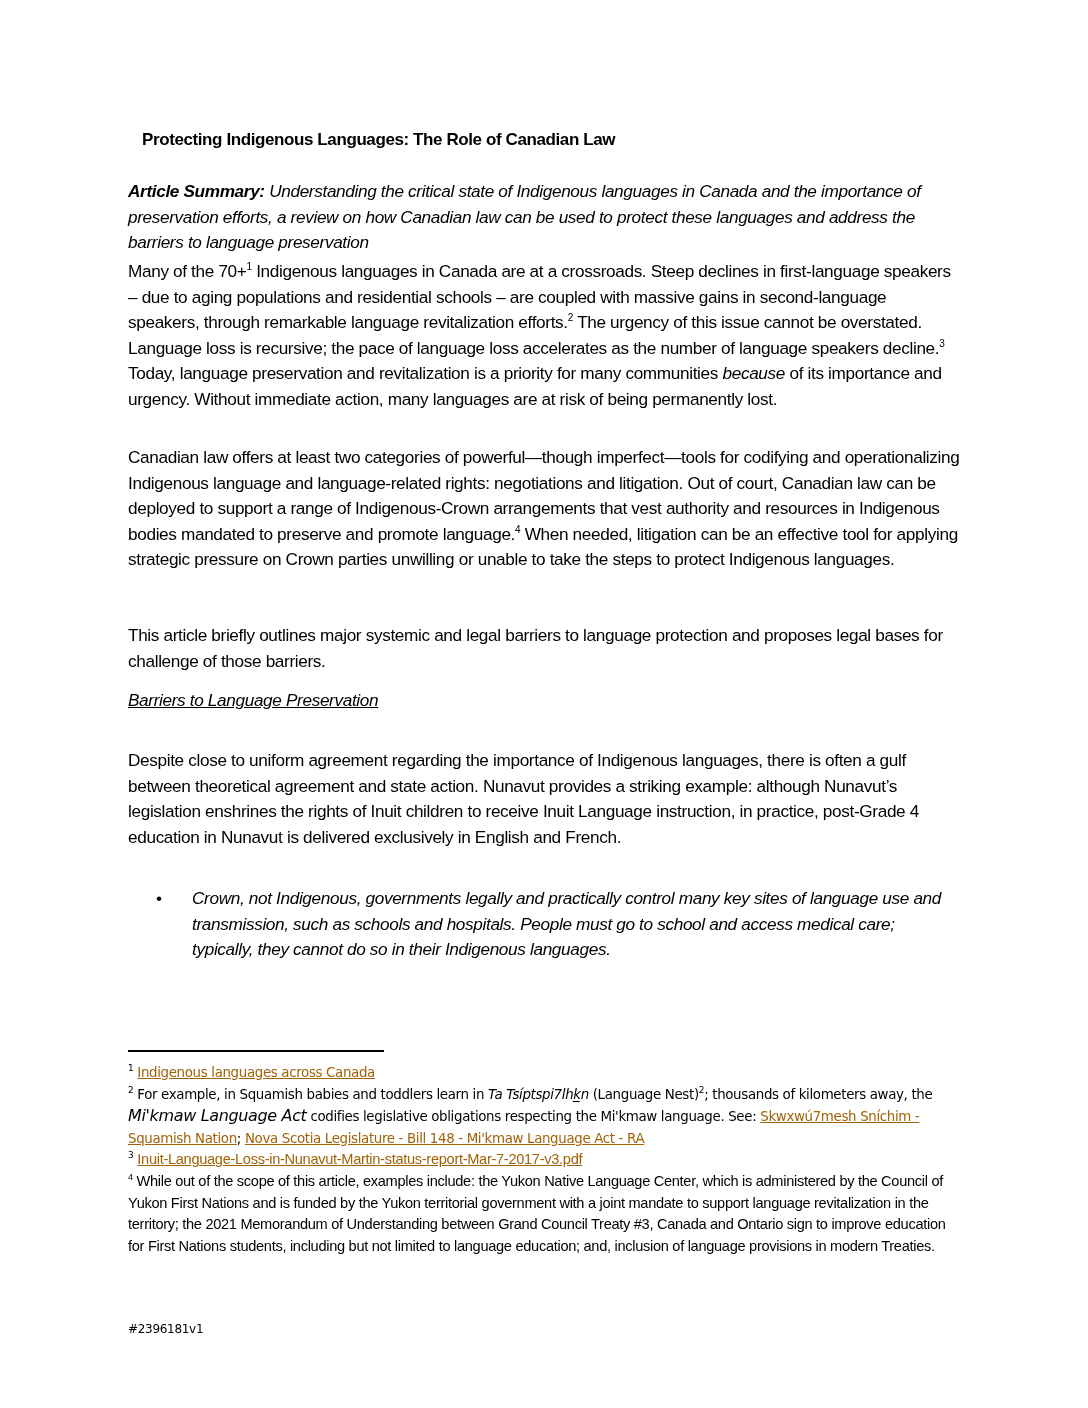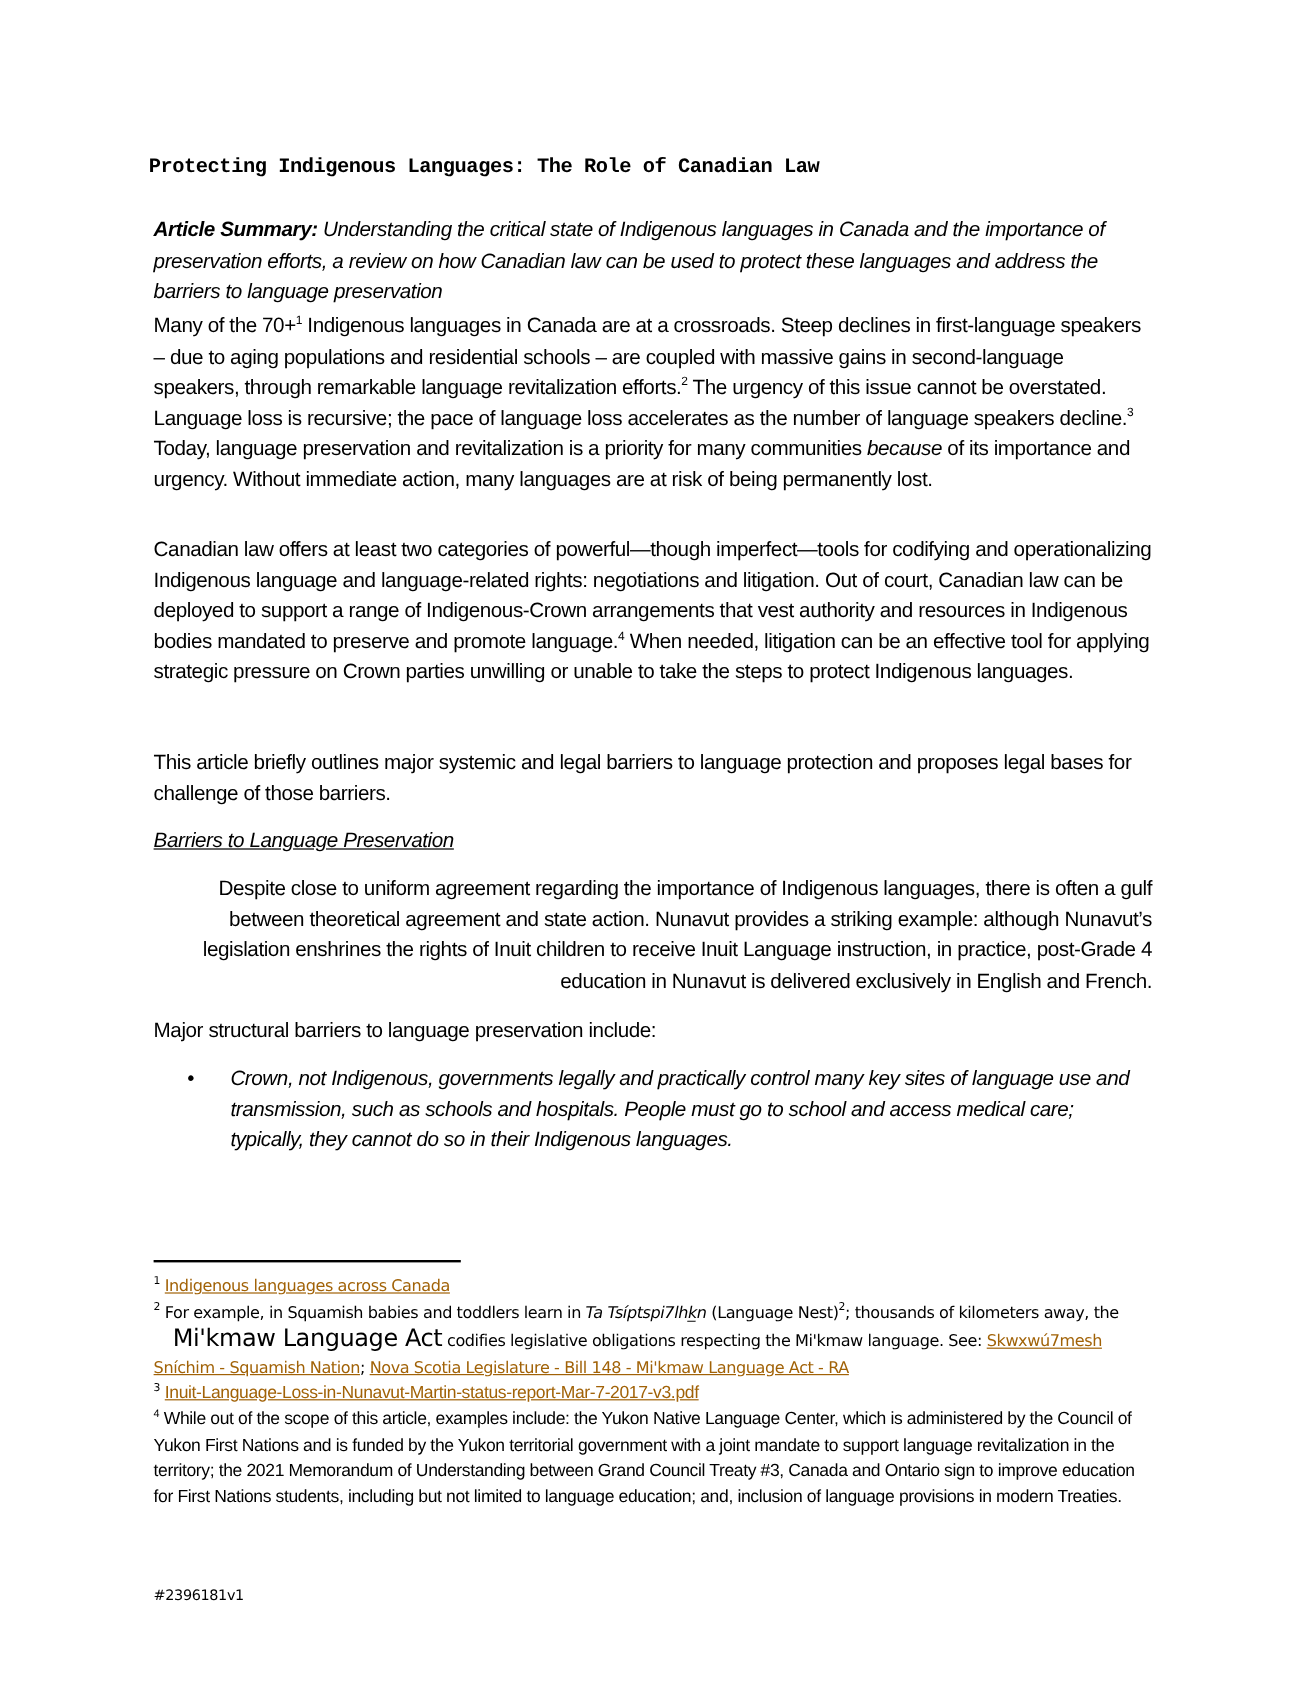--- a/index.html
+++ b/index.html
@@ -1,40 +1,40 @@
 <!DOCTYPE html>
 <html><head>
 <meta charset="utf-8">
 <style>
   html, body { margin: 0; padding: 0; background: #ffffff; }
   body { width: 1088px; height: 1408px; position: relative; overflow: hidden; color: #000; }
   .page { position: absolute; left: 0; top: 0; width: 1088px; height: 1408px; background: #fff; }
   .main { position: absolute; left: 128px; width: 832px; font-family: "Liberation Sans", sans-serif; font-size: 17.2px; line-height: 25.6px; letter-spacing: -0.35px; }
-  .title { position: absolute; left: 124px; top: 130px; font-family: Liberation Mono, monospace; font-weight: bold; font-size: 17px; letter-spacing: -0.4px; }
+  .title { position: absolute; left: 142px; top: 130px; font-family: Liberation Sans, sans-serif; font-weight: bold; font-size: 17px; letter-spacing: -0.4px; }
   p { margin: 0; }
   .summary { top: 179px; font-style: italic; }
   .summary b { font-style: italic; }
   .p1 { top: 259px; }
   .p2 { top: 445px; }
   .p3 { top: 623px; }
   .heading { top: 688px; font-style: italic; text-decoration: underline; }
-  .p4 { top: 728px; text-align: right; }
+  .p4 { top: 748px; }
   .p5 { top: 846px; }
   .bullet-list { position: absolute; left: 128px; top: 886px; width: 832px; font-family: "Liberation Sans", sans-serif; font-size: 17.2px; line-height: 25.6px; letter-spacing: -0.35px; }
   .bullet-item { display: flex; }
   .bullet-glyph { width: 64px; padding-left: 28px; box-sizing: border-box; }
   .bullet-text { flex: 1; font-style: italic; }
   sup { font-size: 10px; line-height: 0; vertical-align: 7px; }
   .fn-rule { position: absolute; left: 128px; top: 1050px; width: 256px; height: 1.5px; background: #000; }
   .footnotes { position: absolute; left: 128px; top: 1062px; width: 836px; font-family: "DejaVu Sans", sans-serif; font-size: 13.4px; line-height: 21.6px; letter-spacing: -0.35px; }
   .fn { margin: 0; }
   .fn sup { font-size: 9px; vertical-align: 6px; }
   .fn4 { font-family: "Liberation Sans", sans-serif; font-size: 14.6px; line-height: 21.6px; letter-spacing: -0.3px; }
   a { color: #a16207; text-decoration: underline; }
-  .big-italic { font-size: 20px; margin-left: 16px; }
+  .big-italic { font-style: italic; font-size: 16px; }
   .docid { position: absolute; left: 128px; top: 1322px; font-family: "DejaVu Sans", sans-serif; font-size: 12px; letter-spacing: -0.3px; }
 </style>
 </head>
 <body>
 
 <div class="page">
 
   <div class="title">Protecting Indigenous Languages: The Role of Canadian Law</div>
 
   <p class="main summary"><b>Article Summary:</b><span> Understanding the critical state of Indigenous languages in Canada and the importance of preservation efforts, a review on how Canadian law can be used to protect these languages and address the barriers to language preservation</span></p>
@@ -42,21 +42,20 @@
   <p class="main p1"><span>Many of the 70+</span><sup>1</sup><span> Indigenous languages in Canada are at a crossroads. Steep declines in first-language speakers – due to aging populations and residential schools – are coupled with massive gains in second-language speakers, through remarkable language revitalization efforts.</span><sup>2</sup><span> The urgency of this issue cannot be overstated. Language loss is recursive; the pace of language loss accelerates as the number of language speakers decline.</span><sup>3</sup><span> Today, language preservation and revitalization is a priority for many communities </span><i>because</i><span> of its importance and urgency. Without immediate action, many languages are at risk of being permanently lost.</span></p>
 
   <p class="main p2"><span>Canadian law offers at least two categories of powerful—though imperfect—tools for codifying and operationalizing Indigenous language and language-related rights: negotiations and litigation. Out of court, Canadian law can be deployed to support a range of Indigenous-Crown arrangements that vest authority and resources in Indigenous bodies mandated to preserve and promote language.</span><sup>4</sup><span> When needed, litigation can be an effective tool for applying strategic pressure on Crown parties unwilling or unable to take the steps to protect Indigenous languages.</span></p>
 
   <p class="main p3">This article briefly outlines major systemic and legal barriers to language protection and proposes legal bases for challenge of those barriers.</p>
 
   <p class="main heading">Barriers to Language Preservation</p>
 
   <p class="main p4">Despite close to uniform agreement regarding the importance of Indigenous languages, there is often a gulf between theoretical agreement and state action. Nunavut provides a striking example: although Nunavut’s legislation enshrines the rights of Inuit children to receive Inuit Language instruction, in practice, post-Grade 4 education in Nunavut is delivered exclusively in English and French.</p>
 
-  <p class="main p5">Major structural barriers to language preservation include:</p>
 
   <div class="bullet-list">
     <div class="bullet-item">
       <span class="bullet-glyph">•</span>
       <span class="bullet-text">Crown, not Indigenous, governments legally and practically control many key sites of language use and transmission, such as schools and hospitals. People must go to school and access medical care; typically, they cannot do so in their Indigenous languages.</span>
     </div>
   </div>
 
   <div class="fn-rule"></div>
 

